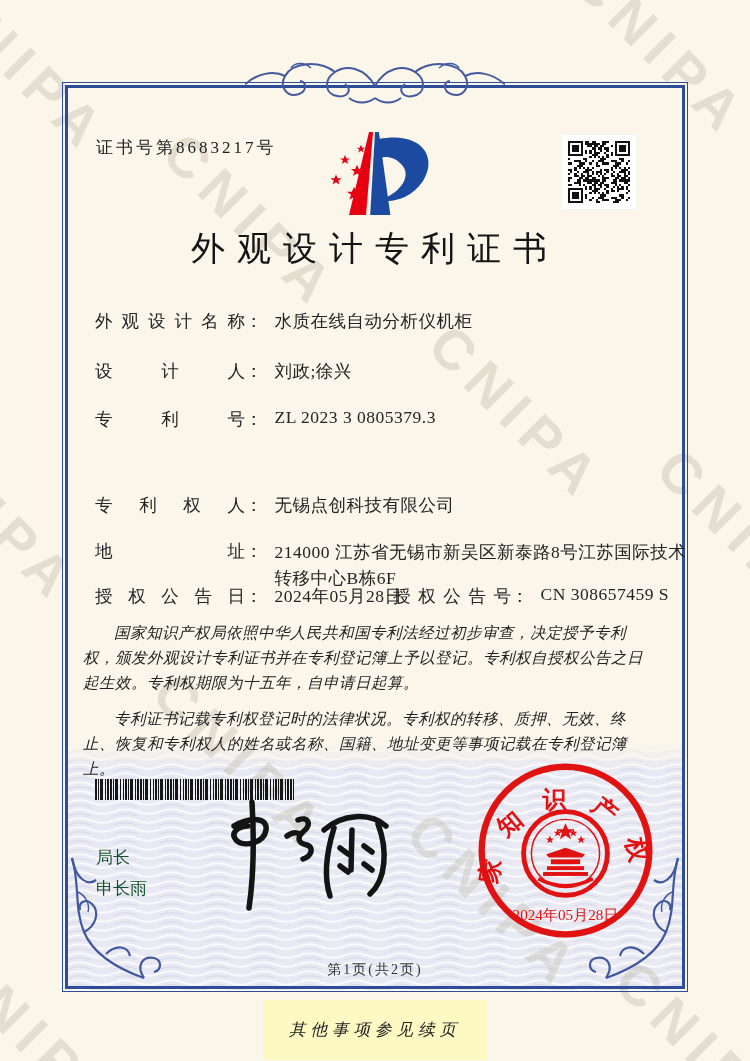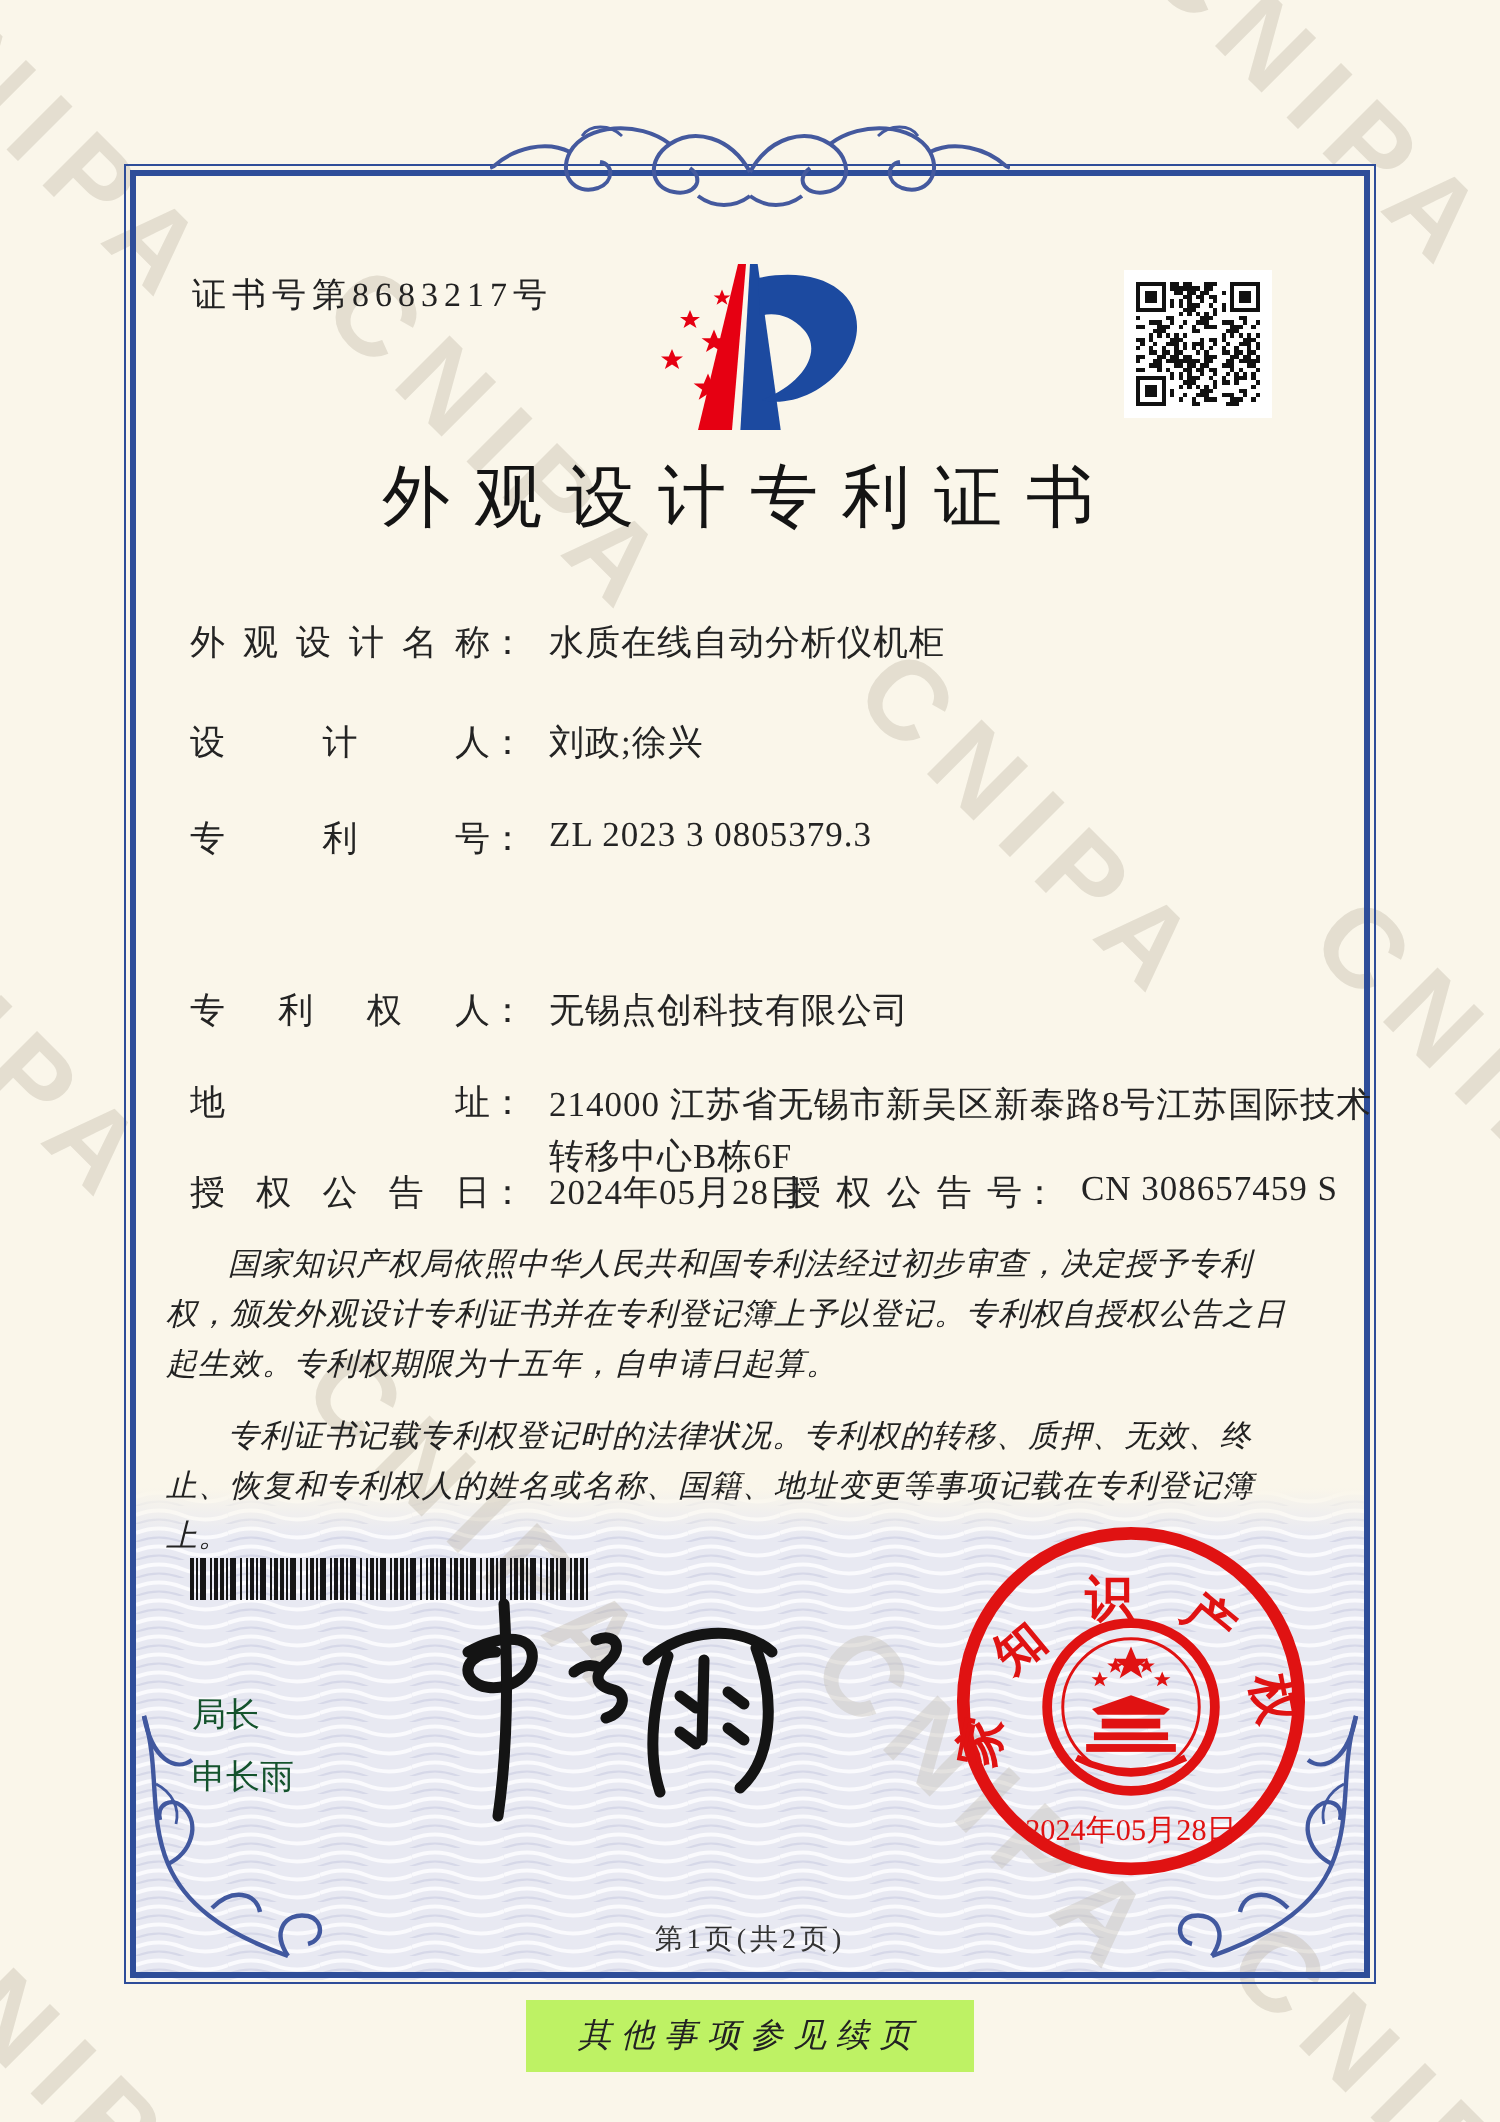--- a/index.html
+++ b/index.html
@@ -58,21 +58,21 @@
   .paras p{margin:0 0 11px 0;text-indent:2em;}
   .barcode{position:absolute;left:95px;top:779px;}
   .signoff{position:absolute;left:96px;top:842px;
     font-family:"Liberation Sans","DejaVu Sans",sans-serif;
     font-size:17px;line-height:31px;color:#14532d;}
   .signature{position:absolute;left:212px;top:796px;}
   .seal{position:absolute;left:468px;top:756px;}
   .page-info{position:absolute;left:0;top:961px;width:100%;text-align:center;
     font-size:14px;color:#333;letter-spacing:2px;}
   .foot-note{position:absolute;left:0;top:1000px;width:100%;text-align:center;}
-  .foot-note span{display:inline-block;background:#bef264;padding:7px 26px;
+  .foot-note span{display:inline-block;background:#fef9c3;padding:19px 26px;
     font-style:italic;font-size:16.5px;letter-spacing:5px;color:#222;}
 </style>
 </head>
 <body>
 
 <svg class="waves" width="614" height="246">
   <defs>
     <pattern id="wv" width="46" height="9" patternUnits="userSpaceOnUse">
       <rect width="46" height="9" fill="#e8e9f2"></rect>
       <path d="M0 4.5 Q 11.5 0 23 4.5 T 46 4.5" fill="none" stroke="#fafafd" stroke-width="2"></path>

